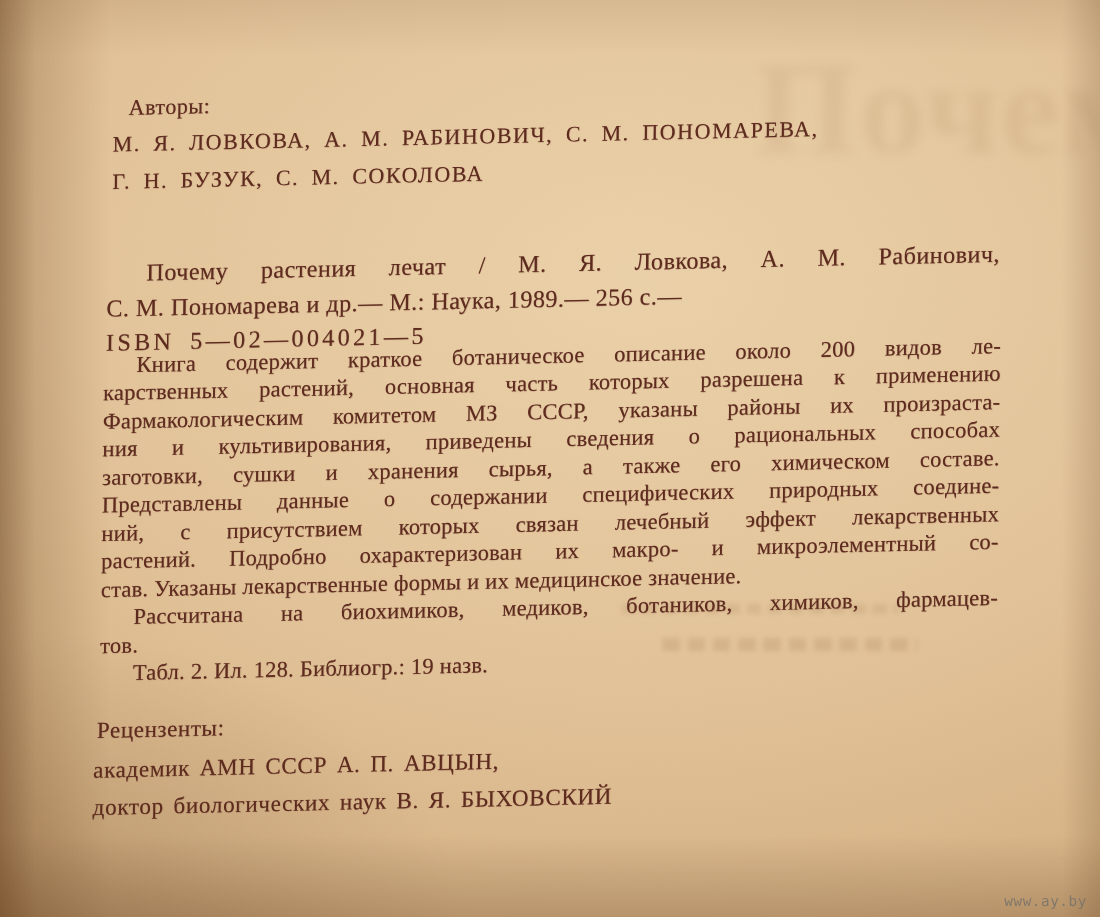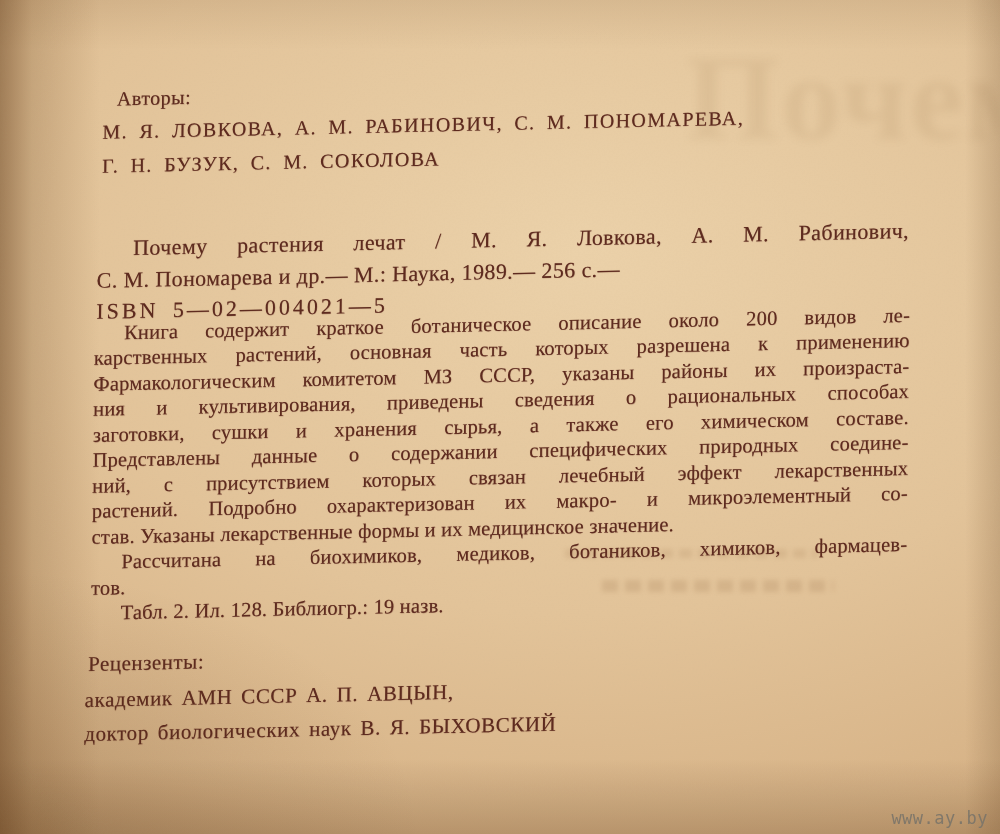--- a/index.html
+++ b/index.html
@@ -75,21 +75,21 @@
   }
   .ghost-line-2 {
     left: 602px; top: 580px; width: 232px; height: 12px;
     background: repeating-linear-gradient(90deg,
       rgba(122,78,40,0.9) 0 16px, rgba(122,78,40,0) 16px 23px);
     opacity: 0.15; filter: blur(2.5px);
   }
 
   .watermark {
     position: absolute; right: 12px; bottom: 6px; z-index: 9;
-    font-family: "DejaVu Sans Mono", monospace; font-size: 17px;
+    font-family: "DejaVu Sans Mono", monospace; font-size: 13px;
     color: rgba(124, 117, 105, 0.92); letter-spacing: 0.5px;
   }
 </style>
 </head>
 <body>
 
 <div class="photo">
 
   <div class="ghost-title">Почему</div>
   <div class="ghost-line ghost-line-1"></div>

